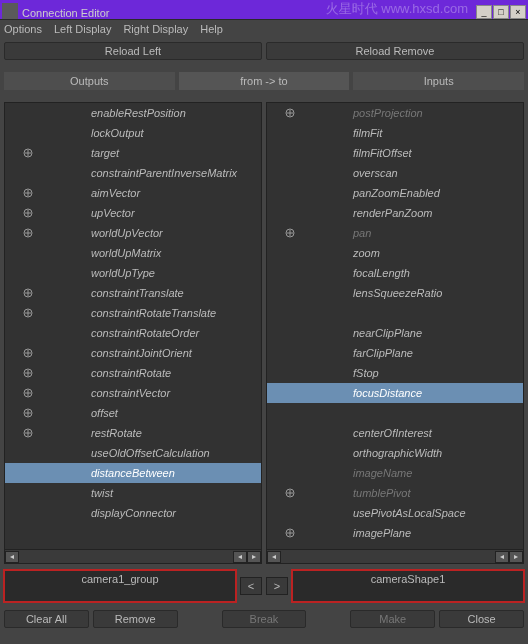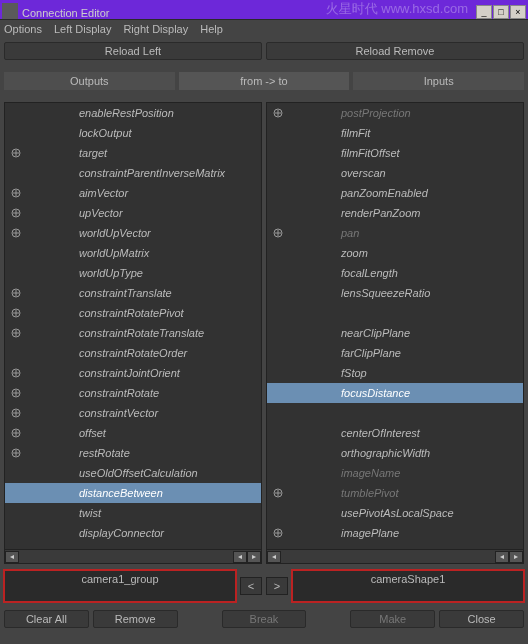--- a/index.html
+++ b/index.html
@@ -13,21 +13,21 @@
   .menubar { display: flex; height: 18px; background: #444; padding: 0 4px; align-items: center; gap: 12px; }
   .menubar span { color: #bbb; font-size: 11px; }
   .content { padding: 4px; }
   .reloadrow, .colhdrrow { display: flex; gap: 4px; margin-bottom: 12px; }
   .btn { flex: 1; height: 18px; background: #3a3a3a; border: 1px solid #2a2a2a; border-radius: 2px; color: #bbb; font-size: 11px; text-align: center; line-height: 16px; }
   .colhdr { flex: 1; height: 18px; background: #4e4e4e; color: #bbb; font-size: 11px; text-align: center; line-height: 18px; }
   .colhdr.mid { background: #555; }
   .panelsrow { display: flex; gap: 4px; height: 462px; }
   .panel { flex: 1; background: #323232; border: 1px solid #222; overflow: hidden; display: flex; flex-direction: column; }
   .list { flex: 1; overflow: hidden; }
-  .row { display: flex; align-items: center; height: 20px; padding-left: 4px; font-size: 11px; }
+  .row { display: flex; align-items: center; height: 20px; padding-left: 16px; font-size: 11px; }
   .row .exp { width: 14px; height: 14px; display: flex; align-items: center; justify-content: center; }
   .row .exp svg { display: block; }
   .row .label { flex: 1; padding-left: 56px; color: #bbb; font-style: italic; white-space: nowrap; }
   .row.dim .label { color: #777; }
   .row.sel { background: #6b8fb3; }
   .row.sel .label { color: #fff; }
   .scrollbar-h { height: 14px; background: #3a3a3a; border-top: 1px solid #222; display: flex; align-items: center; }
   .sb-track { flex: 1; }
   .sb-btn { width: 14px; height: 12px; background: #555; border: 1px solid #222; font-size: 8px; color: #ccc; text-align: center; line-height: 10px; }
   .namefieldrow { display: flex; gap: 4px; margin-top: 6px; align-items: center; }
@@ -144,30 +144,20 @@
             <div class="label">constraintTranslate</div>
           </div>
           <div class="row">
             <div class="exp">
               <svg width="10" height="10" viewBox="0 0 10 10">
                 <circle cx="5" cy="5" r="4" fill="none" stroke="#999" stroke-width="1"></circle>
                 <line x1="2" y1="5" x2="8" y2="5" stroke="#999" stroke-width="1"></line>
                 <line x1="5" y1="2" x2="5" y2="8" stroke="#999" stroke-width="1"></line>
               </svg>
             </div>
-            <div class="label">constraintRotatePivot</div>
-          </div>
-          <div class="row">
-            <div class="exp">
-              <svg width="10" height="10" viewBox="0 0 10 10">
-                <circle cx="5" cy="5" r="4" fill="none" stroke="#999" stroke-width="1"></circle>
-                <line x1="2" y1="5" x2="8" y2="5" stroke="#999" stroke-width="1"></line>
-                <line x1="5" y1="2" x2="5" y2="8" stroke="#999" stroke-width="1"></line>
-              </svg>
-            </div>
             <div class="label">constraintRotateTranslate</div>
           </div>
           <div class="row">
             <div class="exp"></div>
             <div class="label">constraintRotateOrder</div>
           </div>
           <div class="row">
             <div class="exp">
               <svg width="10" height="10" viewBox="0 0 10 10">
                 <circle cx="5" cy="5" r="4" fill="none" stroke="#999" stroke-width="1"></circle>

